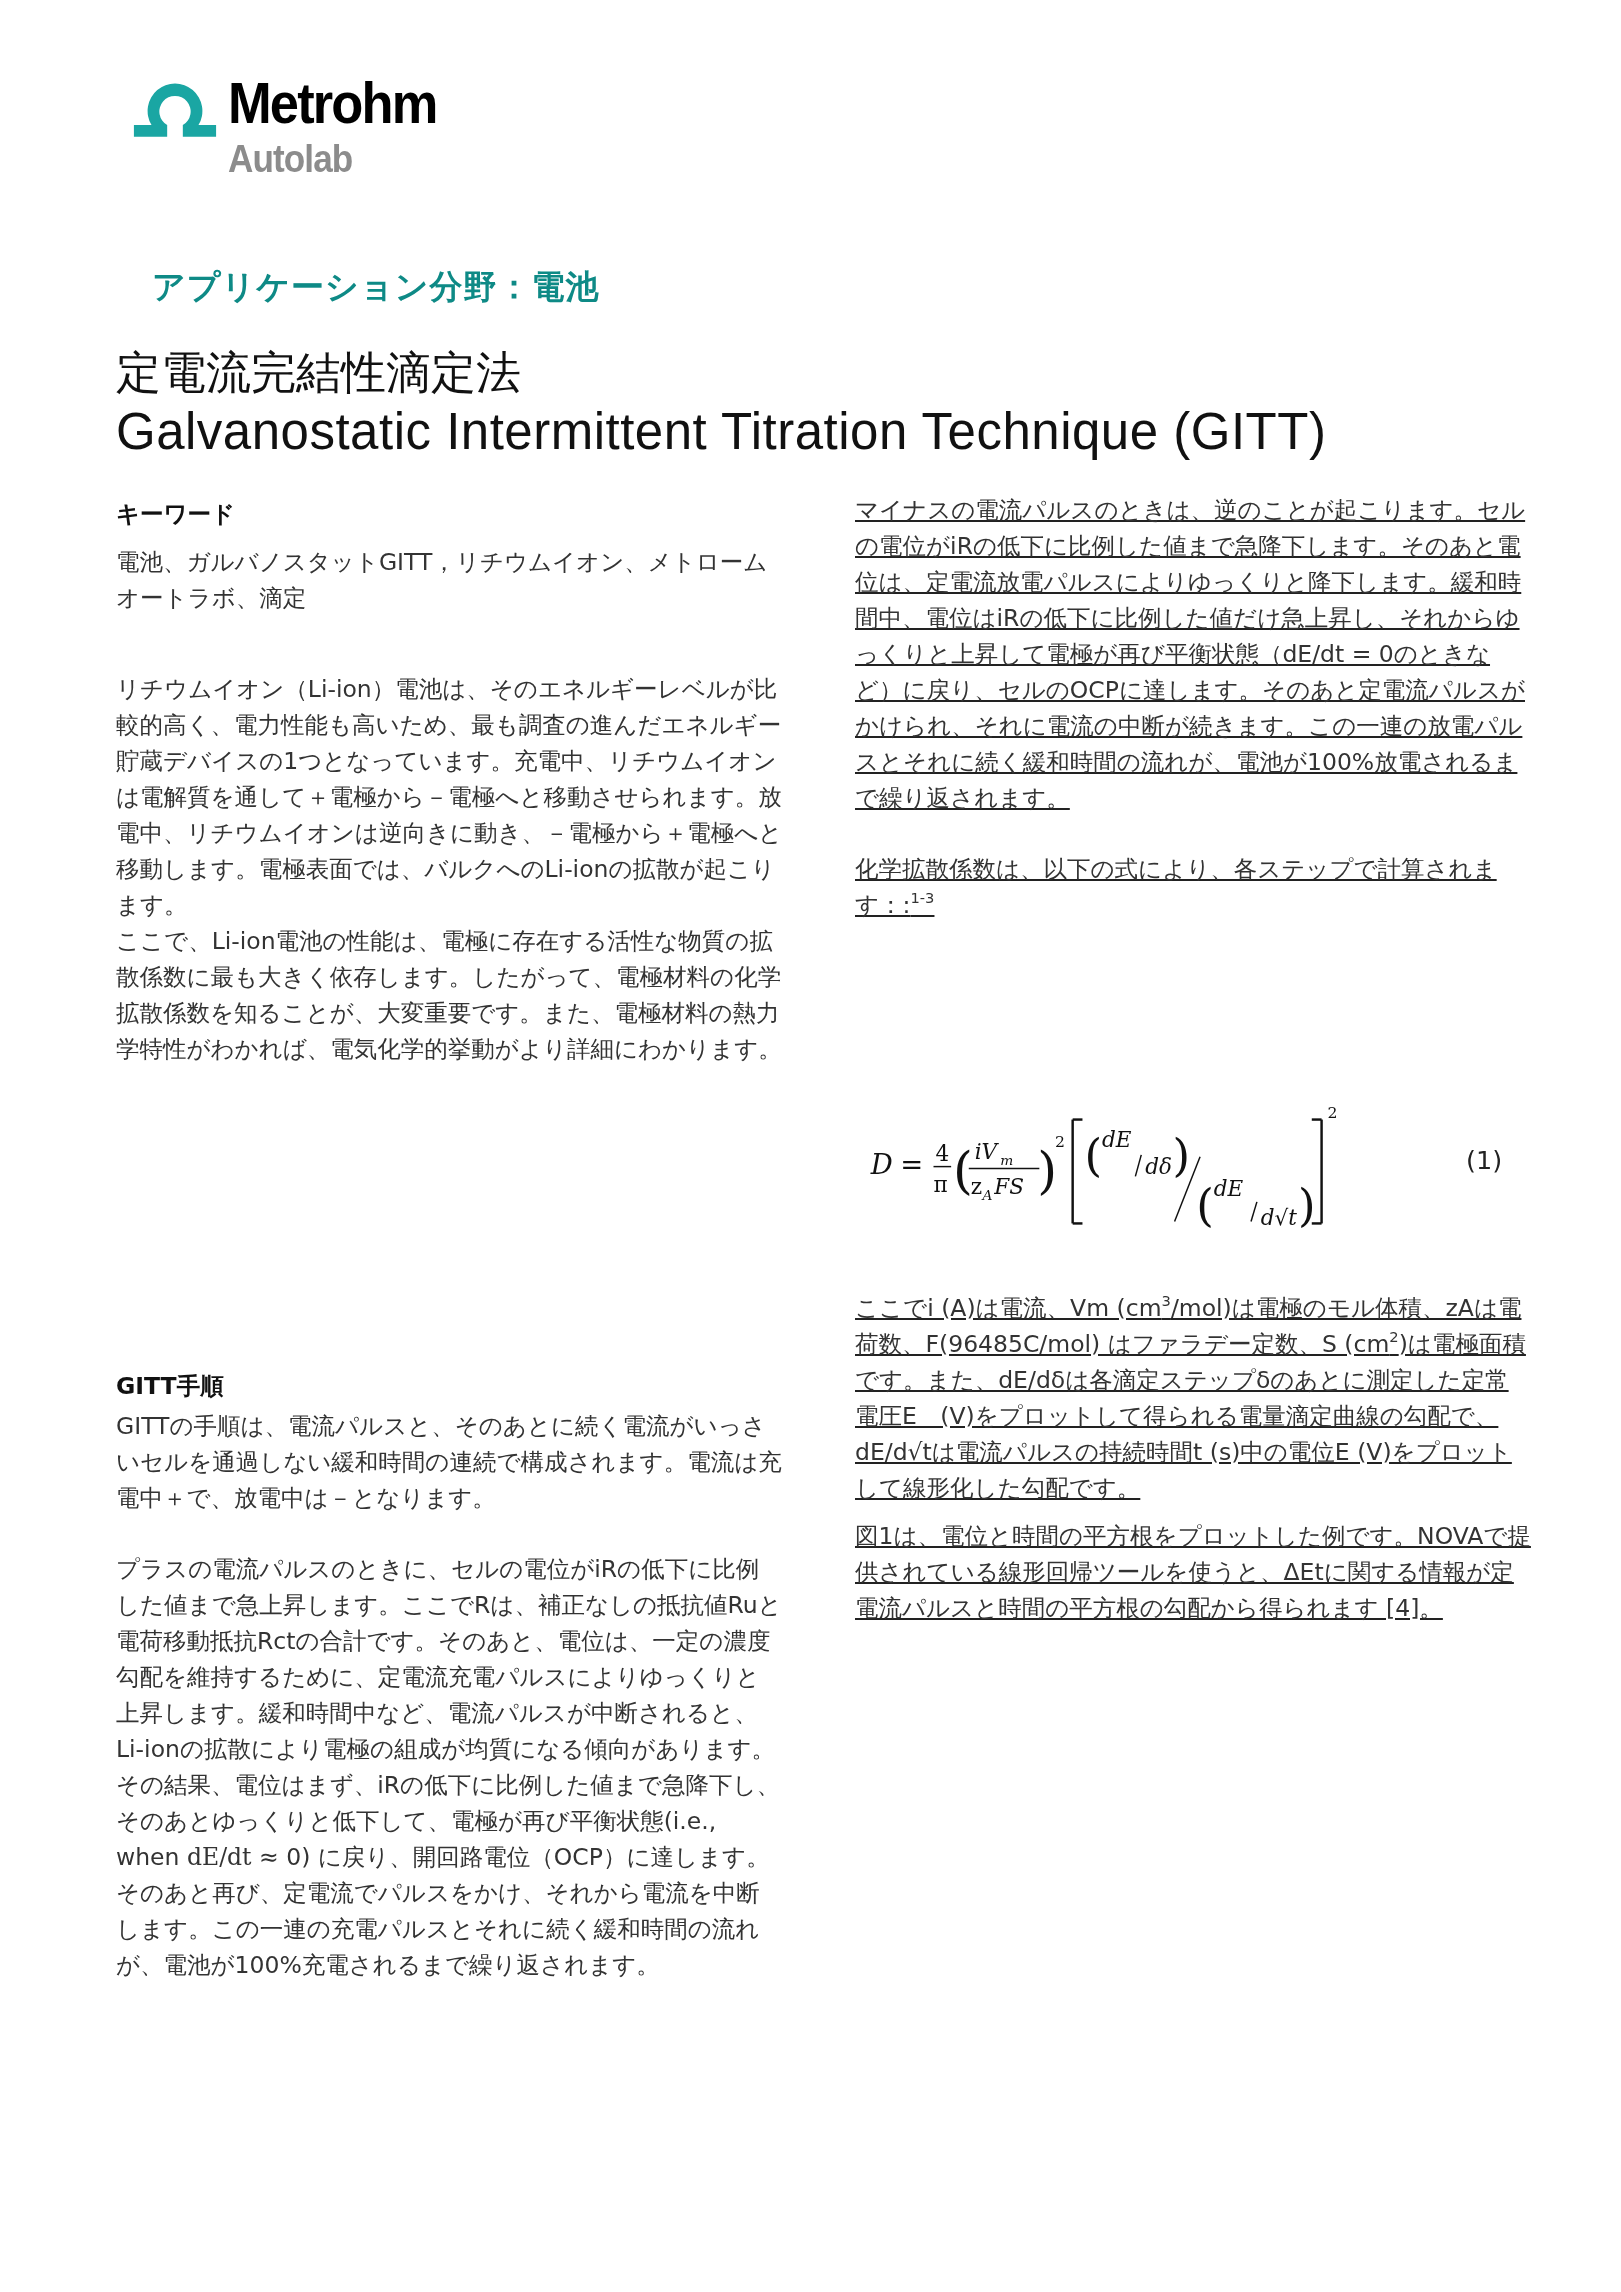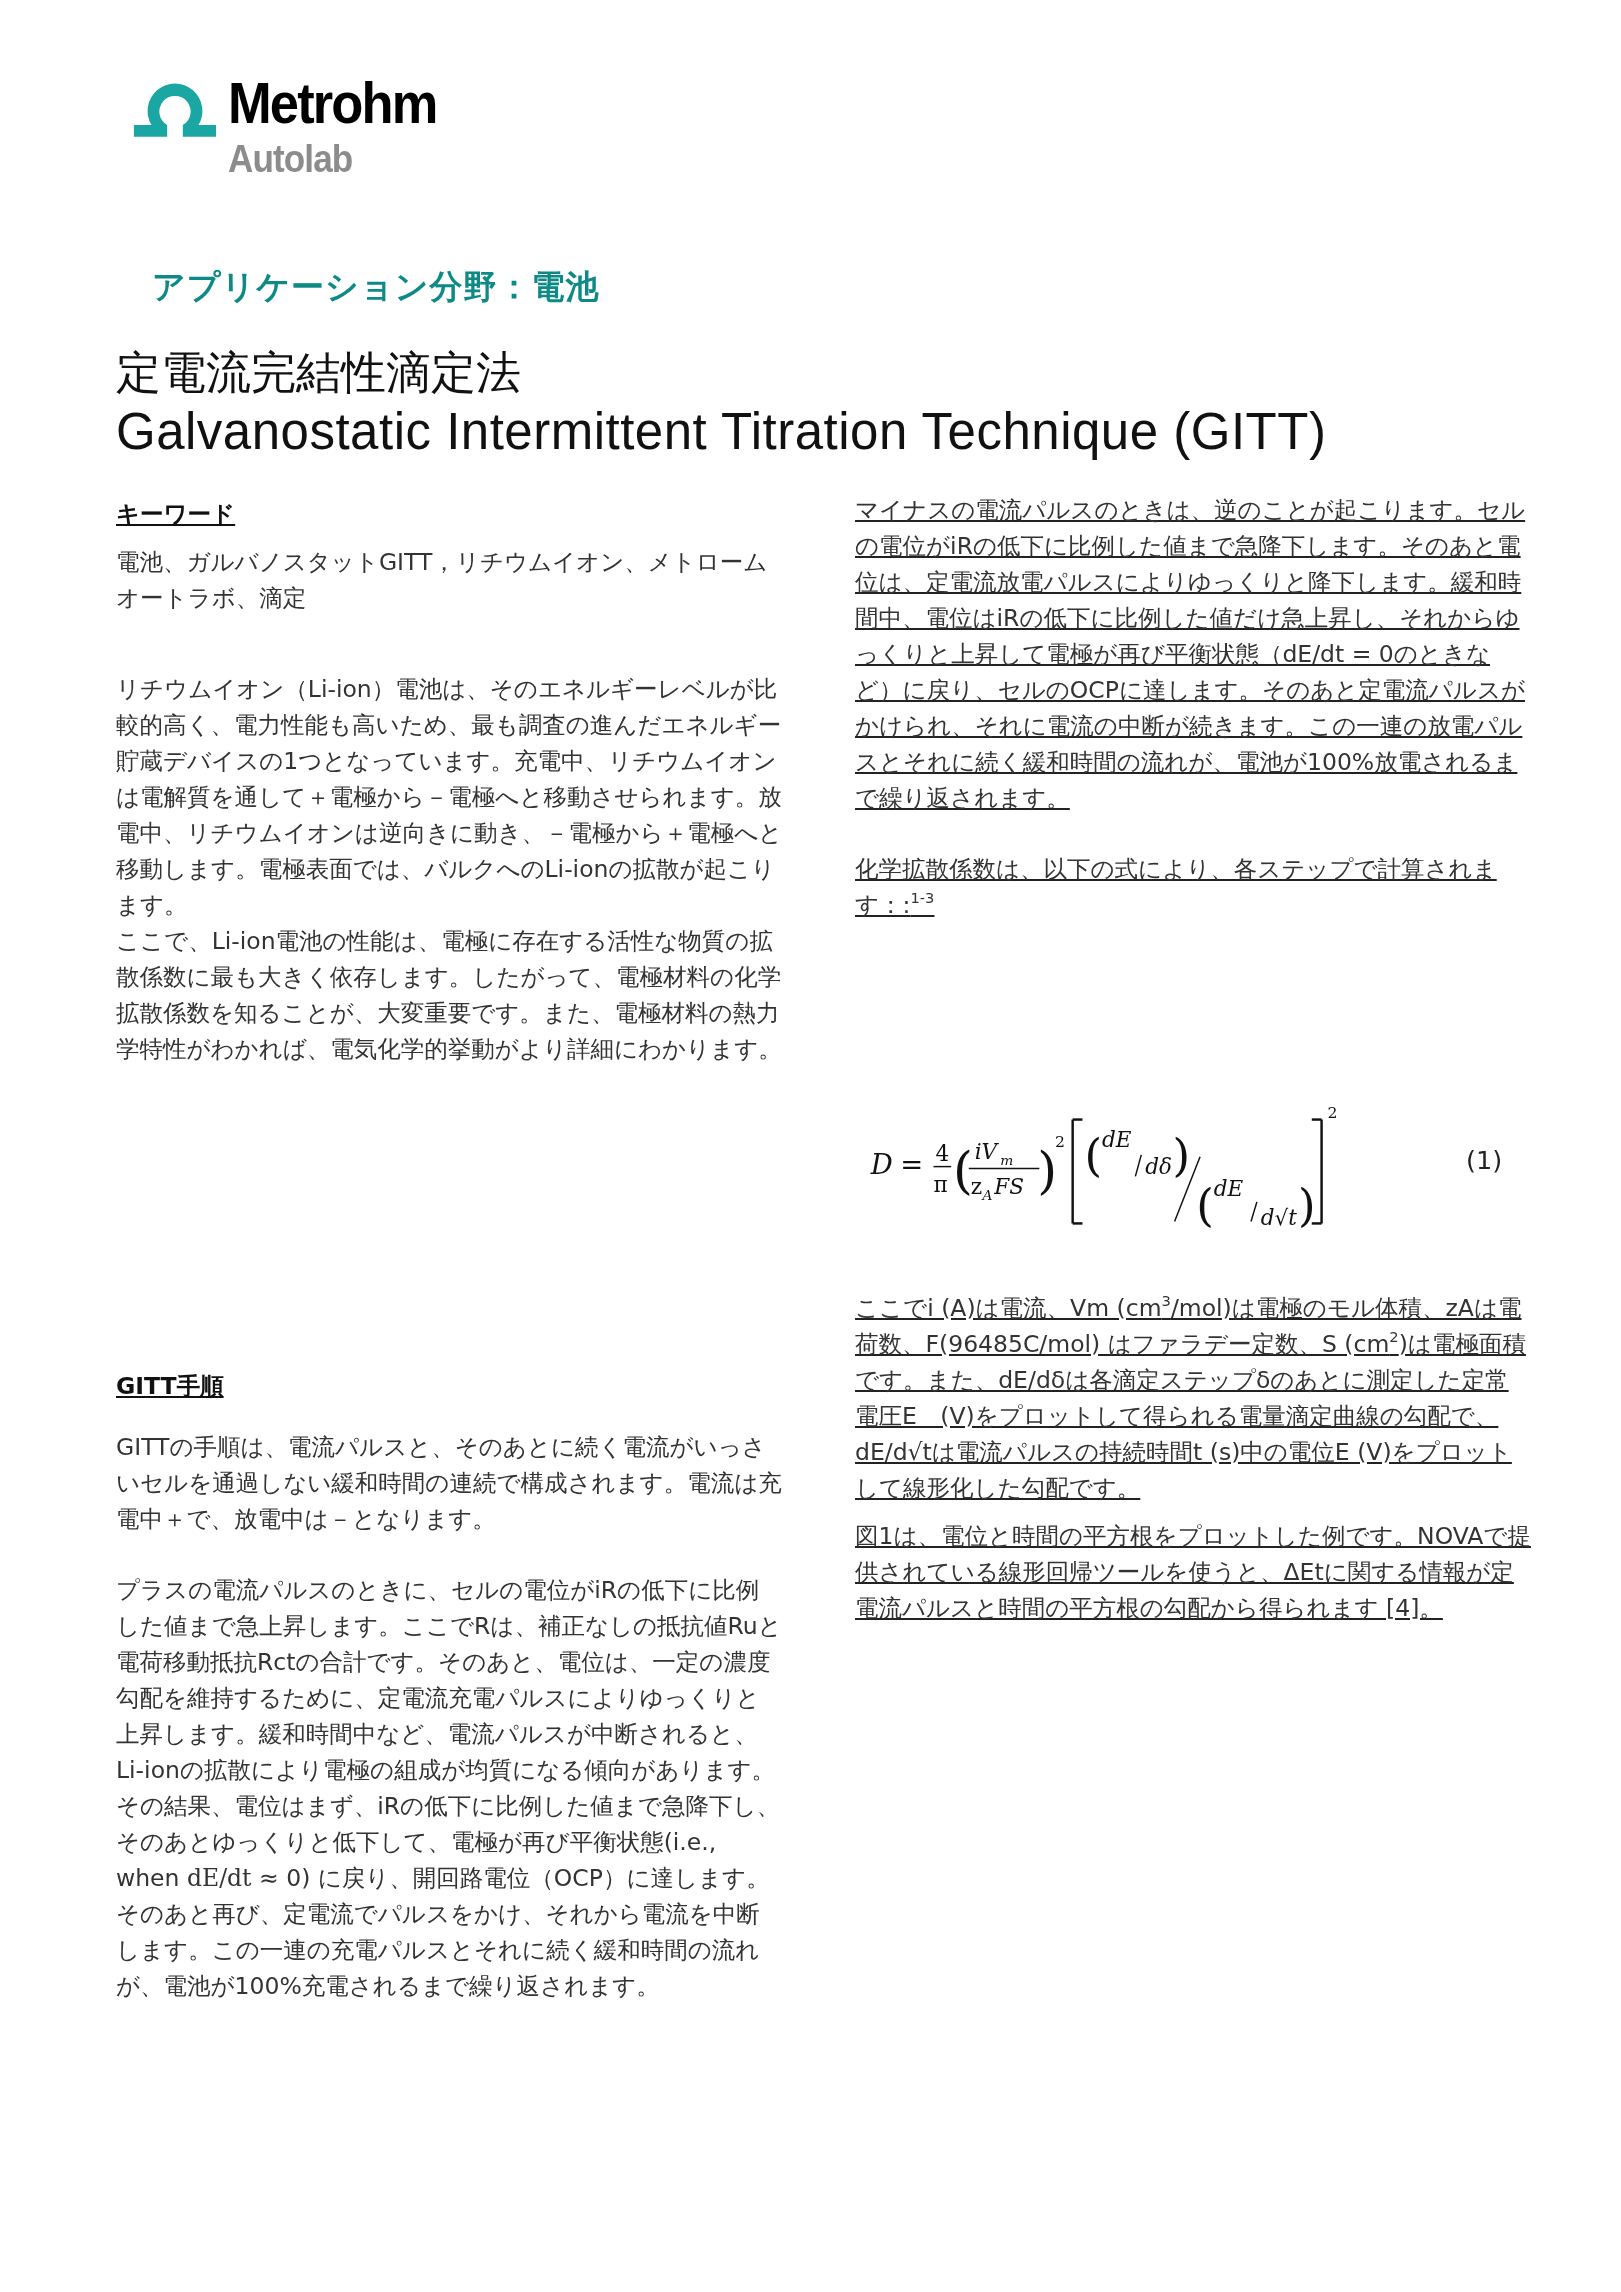--- a/index.html
+++ b/index.html
@@ -34,21 +34,21 @@
     }
     .title-en {
       position: absolute; left: 116px; top: 402px;
       font-family: "Liberation Sans", sans-serif;
       font-size: 51px; color: #111; letter-spacing: 0.5px;
     }
     .col { position: absolute; width: 667px; text-decoration: underline; }
     .col-left { left: 116px; top: 498px; }
     .col-right { left: 855px; top: 492px; width: 676px; }
     h3 {
-      margin: 0; font-size: 23.5px; font-weight: bold; color: #111; text-decoration: underline;
+      margin: 0; font-size: 23.5px; font-weight: bold; color: #111;
     }
     p {
       margin: 0; font-size: 23.5px; line-height: 36px; color: #333;
     }
     .kw-heading { margin-bottom: 13.7px; }
     .sec { position: absolute; left: 0; width: 667px; }
     sup { font-size: 14.7px; vertical-align: 9.8px; line-height: 0; }
     .math { font-family: "DejaVu Serif", serif; }
     .formula {
       position: absolute; left: 855px; top: 1098px; width: 676px; height: 137px;
@@ -79,21 +79,21 @@
     <h3 class="kw-heading">キーワード</h3>
     <p>電池、ガルバノスタットGITT，リチウムイオン、メトロームオートラボ、滴定</p>
   </div>
 
   <div class="sec" style="top:173px;">
     <p>リチウムイオン（Li-ion）電池は、そのエネルギーレベルが比較的高く、電力性能も高いため、最も調査の進んだエネルギー貯蔵デバイスの1つとなっています。充電中、リチウムイオンは電解質を通して＋電極から－電極へと移動させられます。放電中、リチウムイオンは逆向きに動き、－電極から＋電極へと移動します。電極表面では、バルクへのLi-ionの拡散が起こります。</p>
     <p>ここで、Li-ion電池の性能は、電極に存在する活性な物質の拡散係数に最も大きく依存します。したがって、電極材料の化学拡散係数を知ることが、大変重要です。また、電極材料の熱力学特性がわかれば、電気化学的挙動がより詳細にわかります。</p>
   </div>
 
   <div class="sec" style="top:872px;">
-    <h3 style="margin-bottom:27px;">GITT手順</h3>
+    <h3 style="margin-bottom:6px;">GITT手順</h3>
     <p>GITTの手順は、電流パルスと、そのあとに続く電流がいっさいセルを通過しない緩和時間の連続で構成されます。電流は充電中＋で、放電中は－となります。</p>
     <p style="margin-top:35px;"><span>プラスの電流パルスのときに、セルの電位がiRの低下に比例した値まで急上昇します。ここでRは、補正なしの抵抗値Ruと電荷移動抵抗Rctの合計です。そのあと、電位は、一定の濃度勾配を維持するために、定電流充電パルスによりゆっくりと上昇します。緩和時間中など、電流パルスが中断されると、Li-ionの拡散により電極の組成が均質になる傾向があります。その結果、電位はまず、iRの低下に比例した値まで急降下し、そのあとゆっくりと低下して、電極が再び平衡状態(i.e., when </span><span class="math">dE/dt</span><span> ≈ 0) に戻り、開回路電位（OCP）に達します。そのあと再び、定電流でパルスをかけ、それから電流を中断します。この一連の充電パルスとそれに続く緩和時間の流れが、電池が100%充電されるまで繰り返されます。</span></p>
   </div>
 </div>
 
 <div class="col col-right">
   <p>マイナスの電流パルスのときは、逆のことが起こります。セルの電位がiRの低下に比例した値まで急降下します。そのあと電位は、定電流放電パルスによりゆっくりと降下します。緩和時間中、電位はiRの低下に比例した値だけ急上昇し、それからゆっくりと上昇して電極が再び平衡状態（dE/dt = 0のときなど）に戻り、セルのOCPに達します。そのあと定電流パルスがかけられ、それに電流の中断が続きます。この一連の放電パルスとそれに続く緩和時間の流れが、電池が100%放電されるまで繰り返されます。</p>
   <p style="margin-top:35px;"><span>化学拡散係数は、以下の式により、各ステップで計算されます：:</span><sup>1-3</sup></p>
 </div>
 

